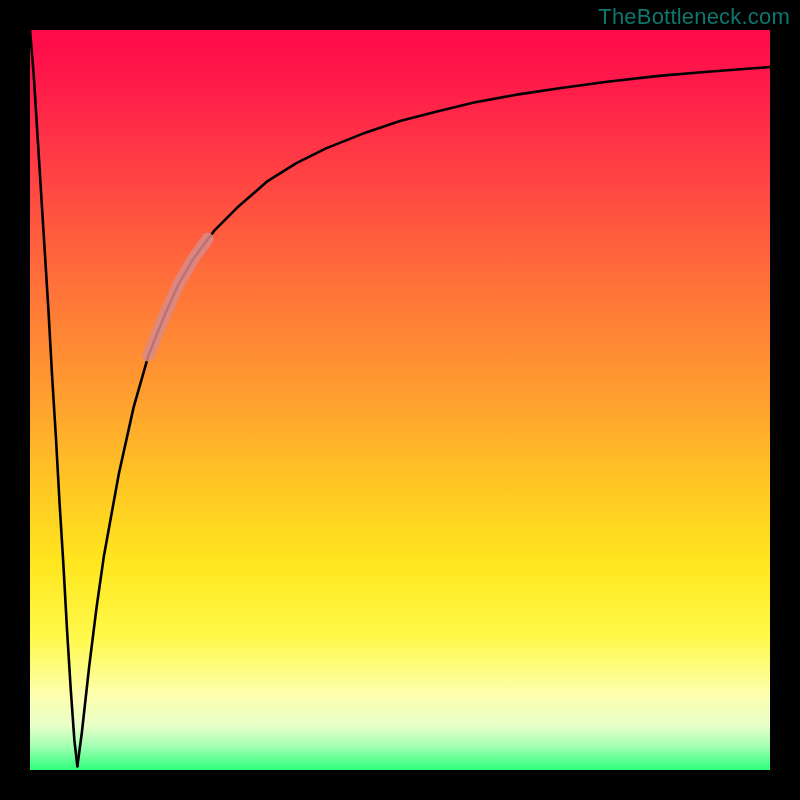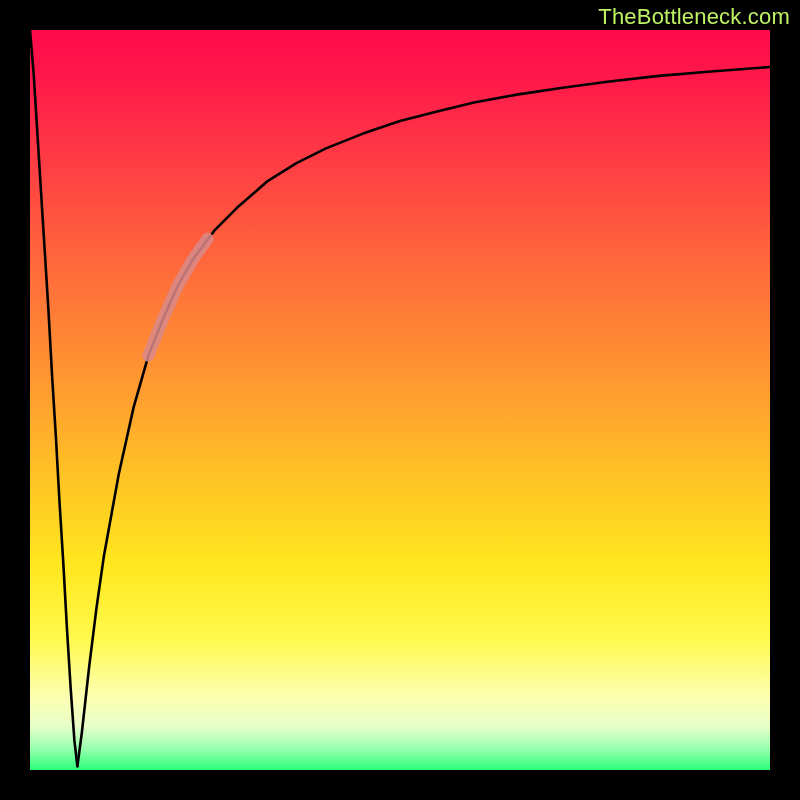--- a/index.html
+++ b/index.html
@@ -44,21 +44,21 @@
     );
   }
   .curves {
     position: absolute;
     inset: 0;
   }
   .watermark {
     position: absolute;
     top: 4px;
     right: 10px;
-    color: #bef264;
+    color: #0f766e;
     font-size: 22px;
     letter-spacing: 0.2px;
     user-select: none;
   }
 </style>
 </head>
 <body>
 
 <div class="stage">
 

